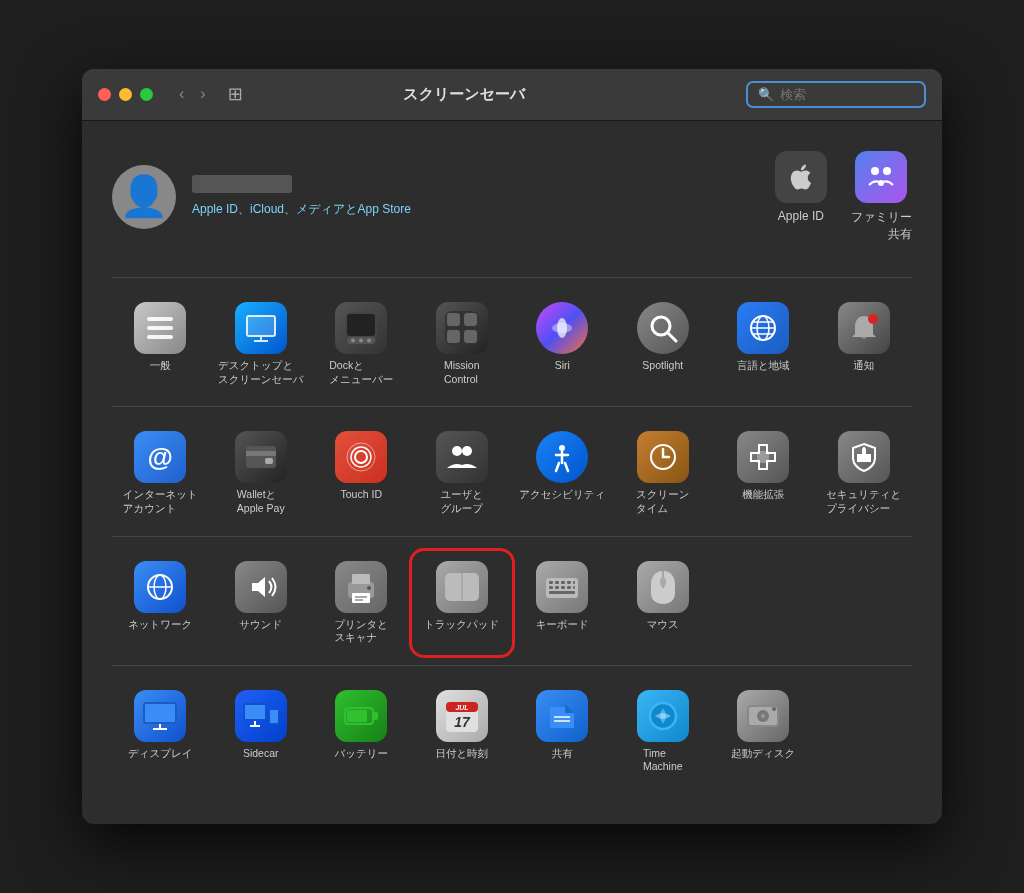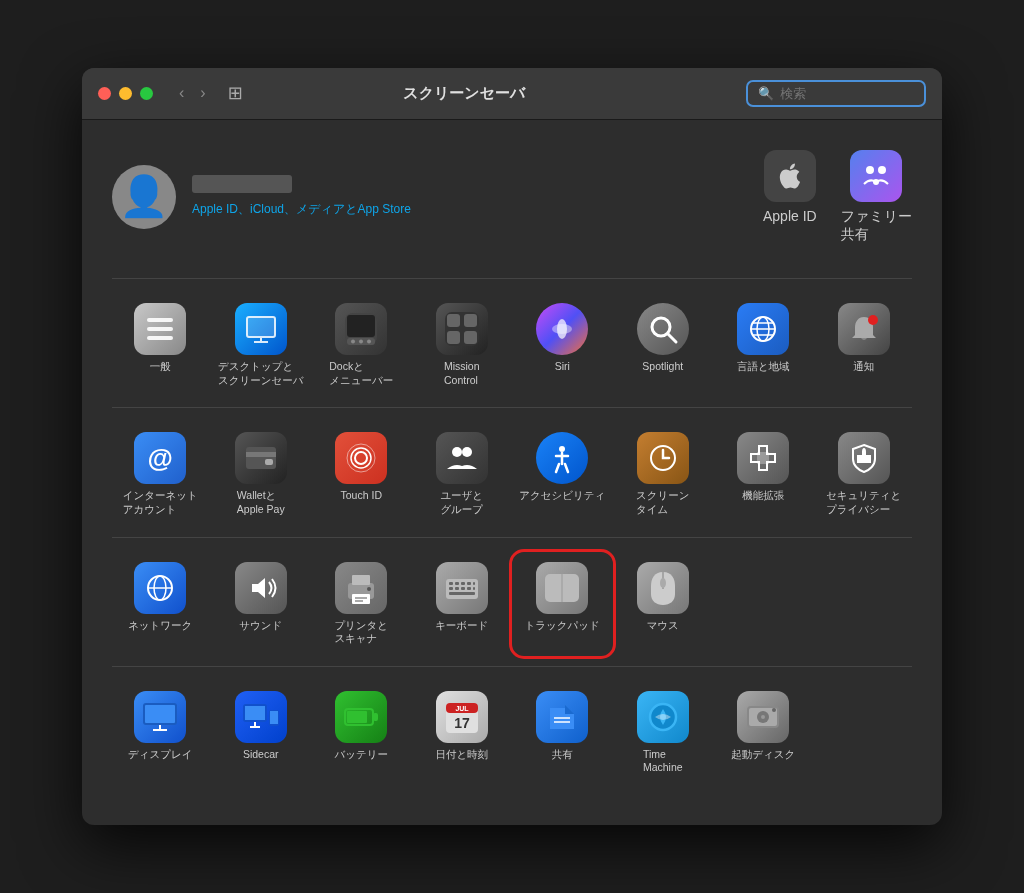--- a/index.html
+++ b/index.html
@@ -115,38 +115,38 @@
     }
     .avatar-icon { font-size: 40px; }
     .user-info-name {
       background: #555;
       height: 18px;
       width: 100px;
       border-radius: 3px;
       margin-bottom: 8px;
     }
     .user-info-sub {
-      color: #0ea5e9;
+      color: #7dd3fc;
       font-size: 12px;
     }
     .user-right {
       display: flex;
       gap: 24px;
     }
     .top-icon-item {
       display: flex;
       flex-direction: column;
       align-items: center;
       gap: 6px;
       cursor: pointer;
     }
     .top-icon-label {
       color: #ccc;
-      font-size: 14px;
-      text-align: left;
+      font-size: 12px;
+      text-align: right;
     }
     
     .section-divider {
       border-top: 1px solid #444;
       margin: 6px 0 16px;
     }
     .pref-grid {
       display: grid;
       grid-template-columns: repeat(8, 1fr);
       gap: 8px 4px;
@@ -206,21 +206,21 @@
     .icon-network { background: linear-gradient(135deg, #3a8df5 0%, #1050cc 100%); }
     .icon-bluetooth { background: linear-gradient(135deg, #3a4af5 0%, #1530cc 100%); }
     .icon-sound { background: linear-gradient(135deg, #888 0%, #555 100%); }
     .icon-printers { background: linear-gradient(135deg, #888 0%, #666 100%); }
     .icon-keyboard { background: linear-gradient(135deg, #aaa 0%, #777 100%); }
     .icon-trackpad { background: linear-gradient(135deg, #aaa 0%, #777 100%); }
     .icon-mouse { background: linear-gradient(135deg, #aaa 0%, #777 100%); }
     .icon-display { background: linear-gradient(135deg, #3a8df5 0%, #1050cc 100%); }
     .icon-sidecar { background: linear-gradient(135deg, #2060f5 0%, #0040cc 100%); }
     .icon-battery { background: linear-gradient(135deg, #30c030 0%, #158015 100%); }
-    .icon-datetime { background: linear-gradient(135deg, #e0e0e0 0%, #aaa 100%); }
+    .icon-datetime { background: linear-gradient(135deg, #e0e0e0 0%, #aaa 100%); font-style: italic; }
     .icon-sharing { background: linear-gradient(135deg, #3a8df5 0%, #0f60cc 100%); }
     .icon-timemachine { background: linear-gradient(135deg, #3ab5f5 0%, #1088cc 100%); }
     .icon-startup { background: linear-gradient(135deg, #aaa 0%, #666 100%); }
 
     
     .apple-id-icon {
       width: 52px;
       height: 52px;
       background: #444;
       border-radius: 12px;
@@ -515,20 +515,30 @@
           <svg width="36" height="36" viewBox="0 0 36 36" fill="white">
             <rect x="5" y="13" width="26" height="16" rx="3" fill="#999"></rect>
             <rect x="9" y="5" width="18" height="10" rx="1" fill="#bbb"></rect>
             <rect x="9" y="24" width="18" height="10" rx="1" fill="white"></rect>
             <rect x="12" y="27" width="12" height="2" fill="#aaa"></rect>
             <rect x="12" y="30" width="8" height="2" fill="#aaa"></rect>
             <circle cx="26" cy="19" r="2" fill="#555"></circle>
           </svg>
         </div>
         <span class="pref-label">プリンタと<br>スキャナ</span>
+      </div>
+
+      <div class="pref-item highlighted">
+        <div class="pref-icon icon-trackpad">
+          <svg width="40" height="38" viewBox="0 0 40 38" fill="white">
+            <rect x="3" y="5" width="34" height="28" rx="5" fill="#bbb"></rect>
+            <line x1="20" y1="5" x2="20" y2="33" stroke="#999" stroke-width="1"></line>
+          </svg>
+        </div>
+        <span class="pref-label">トラックパッド</span>
       </div>
 
       <div class="pref-item">
         <div class="pref-icon icon-keyboard">
           <svg width="38" height="38" viewBox="0 0 38 38" fill="white">
             <rect x="3" y="10" width="32" height="20" rx="3" fill="#bbb"></rect>
             <rect x="6" y="13" width="4" height="3" rx="1" fill="#666"></rect>
             <rect x="12" y="13" width="4" height="3" rx="1" fill="#666"></rect>
             <rect x="18" y="13" width="4" height="3" rx="1" fill="#666"></rect>
             <rect x="24" y="13" width="4" height="3" rx="1" fill="#666"></rect>
@@ -537,30 +547,20 @@
             <rect x="12" y="18" width="4" height="3" rx="1" fill="#666"></rect>
             <rect x="18" y="18" width="4" height="3" rx="1" fill="#666"></rect>
             <rect x="24" y="18" width="4" height="3" rx="1" fill="#666"></rect>
             <rect x="30" y="18" width="2" height="3" rx="1" fill="#666"></rect>
             <rect x="6" y="23" width="26" height="3" rx="1" fill="#666"></rect>
           </svg>
         </div>
         <span class="pref-label">キーボード</span>
       </div>
 
-      <div class="pref-item highlighted">
-        <div class="pref-icon icon-trackpad">
-          <svg width="40" height="38" viewBox="0 0 40 38" fill="white">
-            <rect x="3" y="5" width="34" height="28" rx="5" fill="#bbb"></rect>
-            <line x1="20" y1="5" x2="20" y2="33" stroke="#999" stroke-width="1"></line>
-          </svg>
-        </div>
-        <span class="pref-label">トラックパッド</span>
-      </div>
-
       <div class="pref-item">
         <div class="pref-icon icon-mouse">
           <svg width="34" height="38" viewBox="0 0 34 38" fill="white">
             <path d="M17 3 C8 3 5 10 5 17 L5 25 C5 32 10 36 17 36 C24 36 29 32 29 25 L29 17 C29 10 26 3 17 3 Z" fill="#ccc"></path>
             <line x1="17" y1="3" x2="17" y2="20" stroke="#999" stroke-width="1.5"></line>
             <ellipse cx="17" cy="14" rx="3" ry="5" fill="#aaa"></ellipse>
           </svg>
         </div>
         <span class="pref-label">マウス</span>
       </div>

